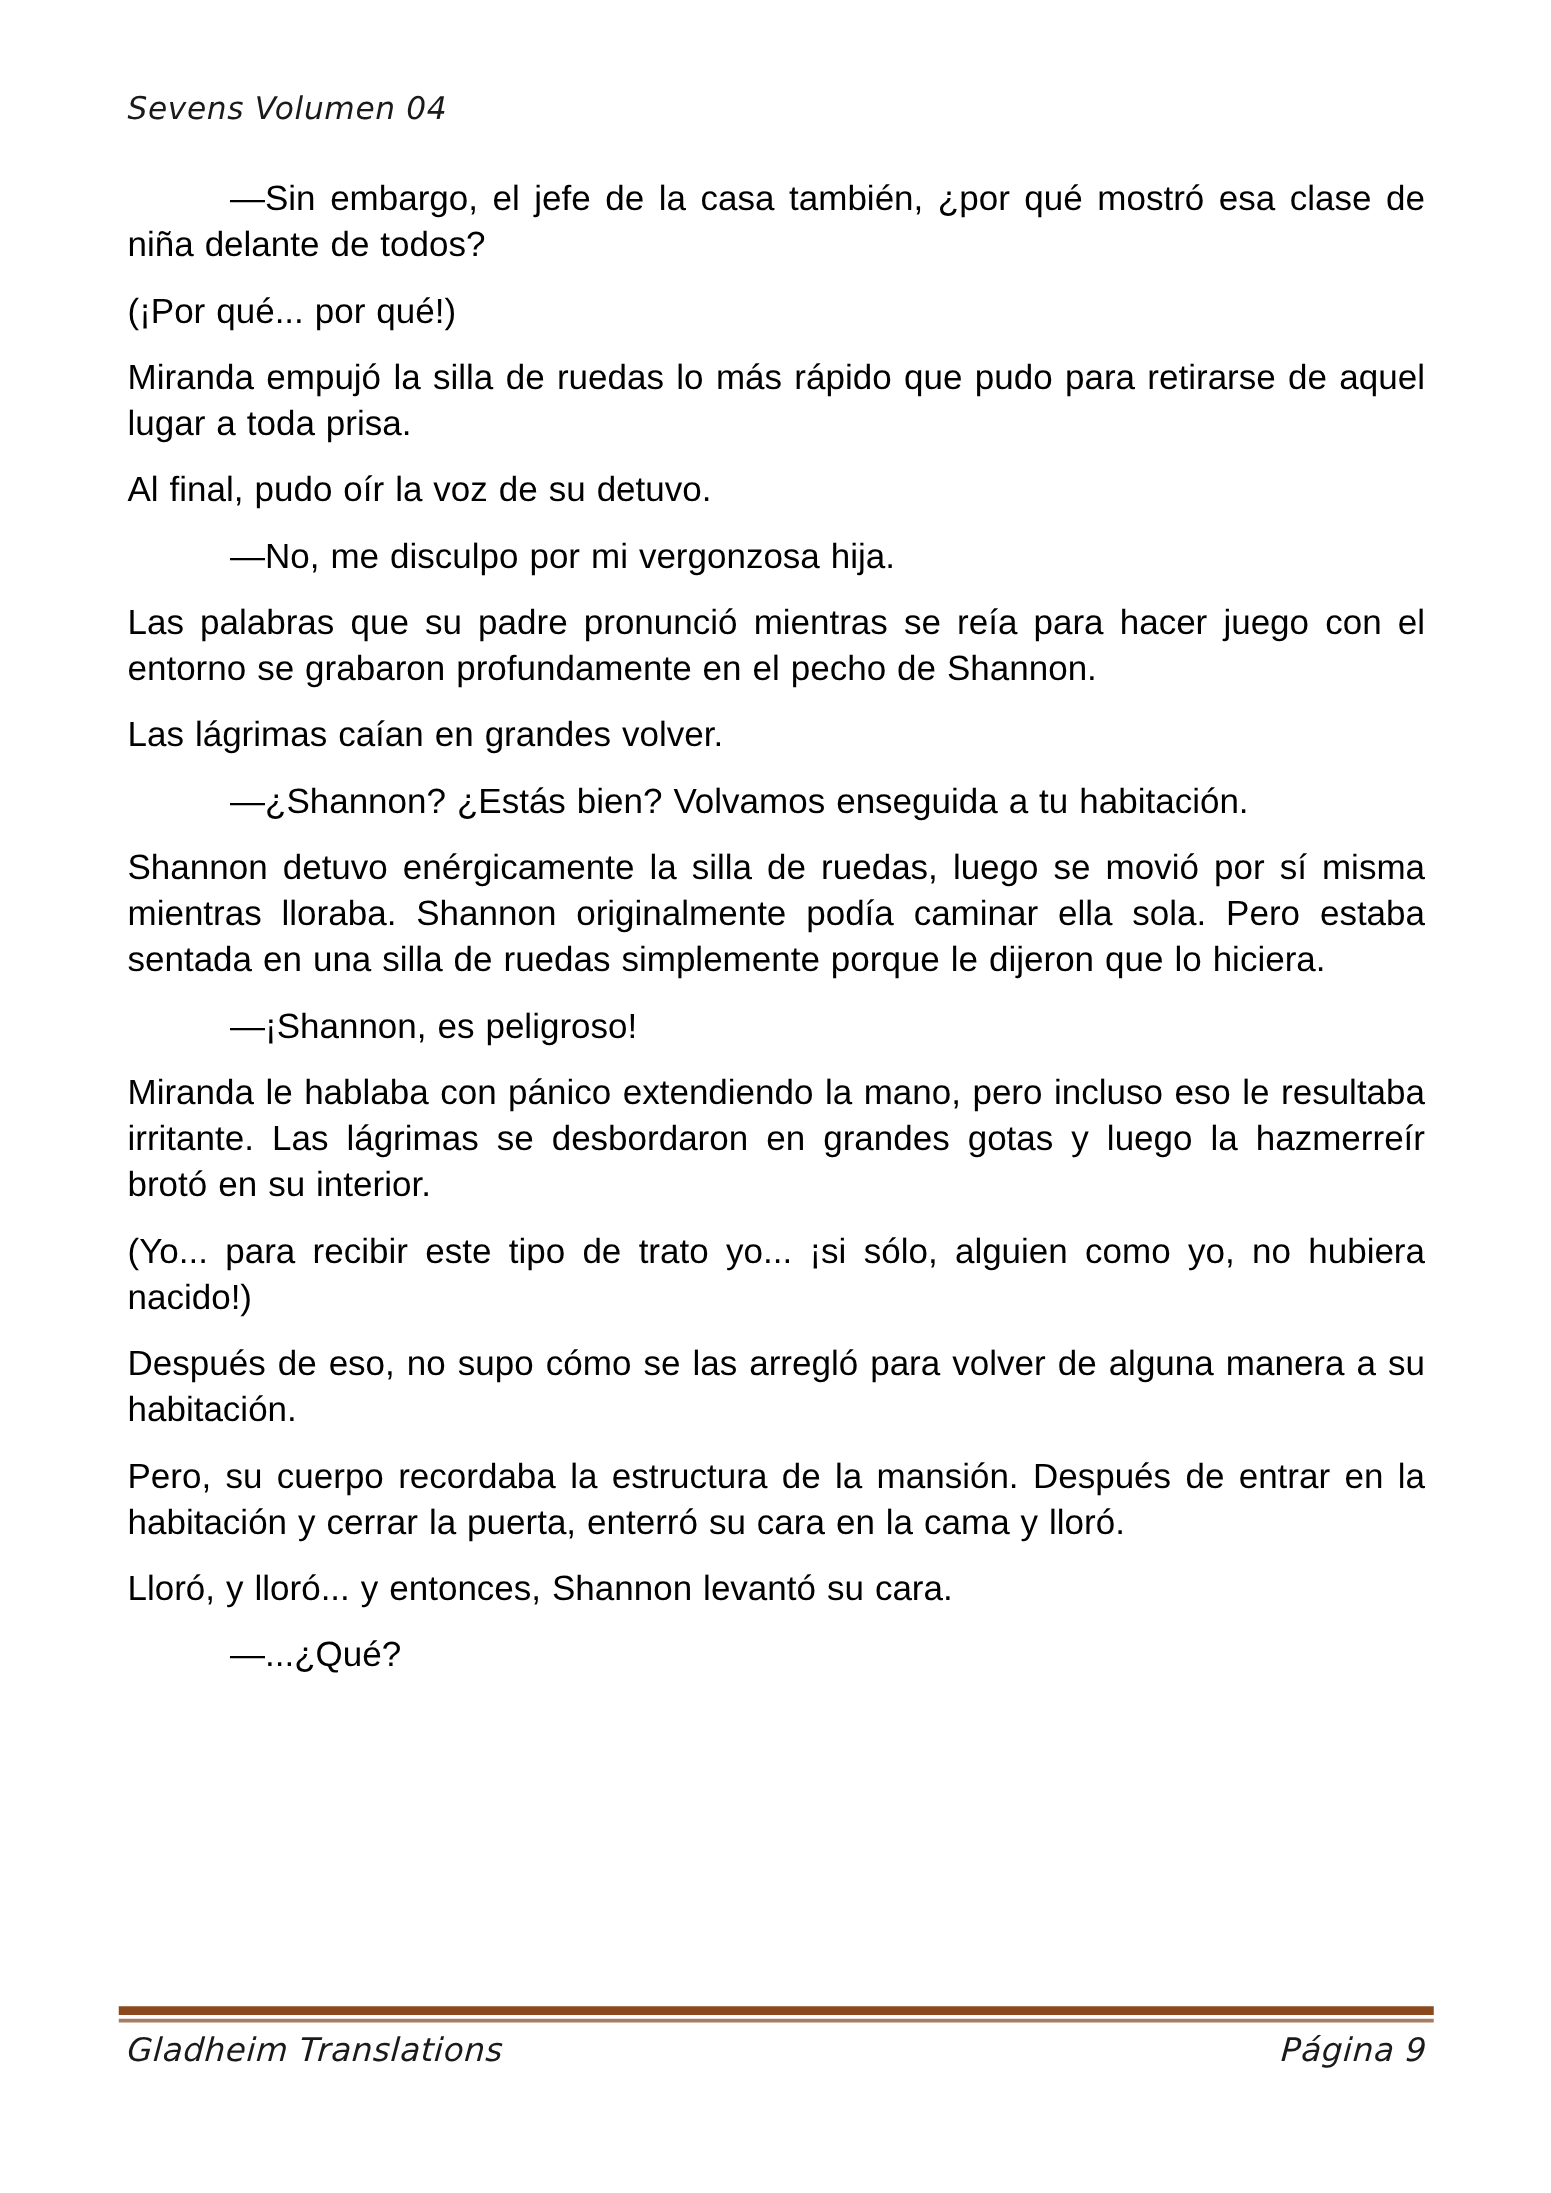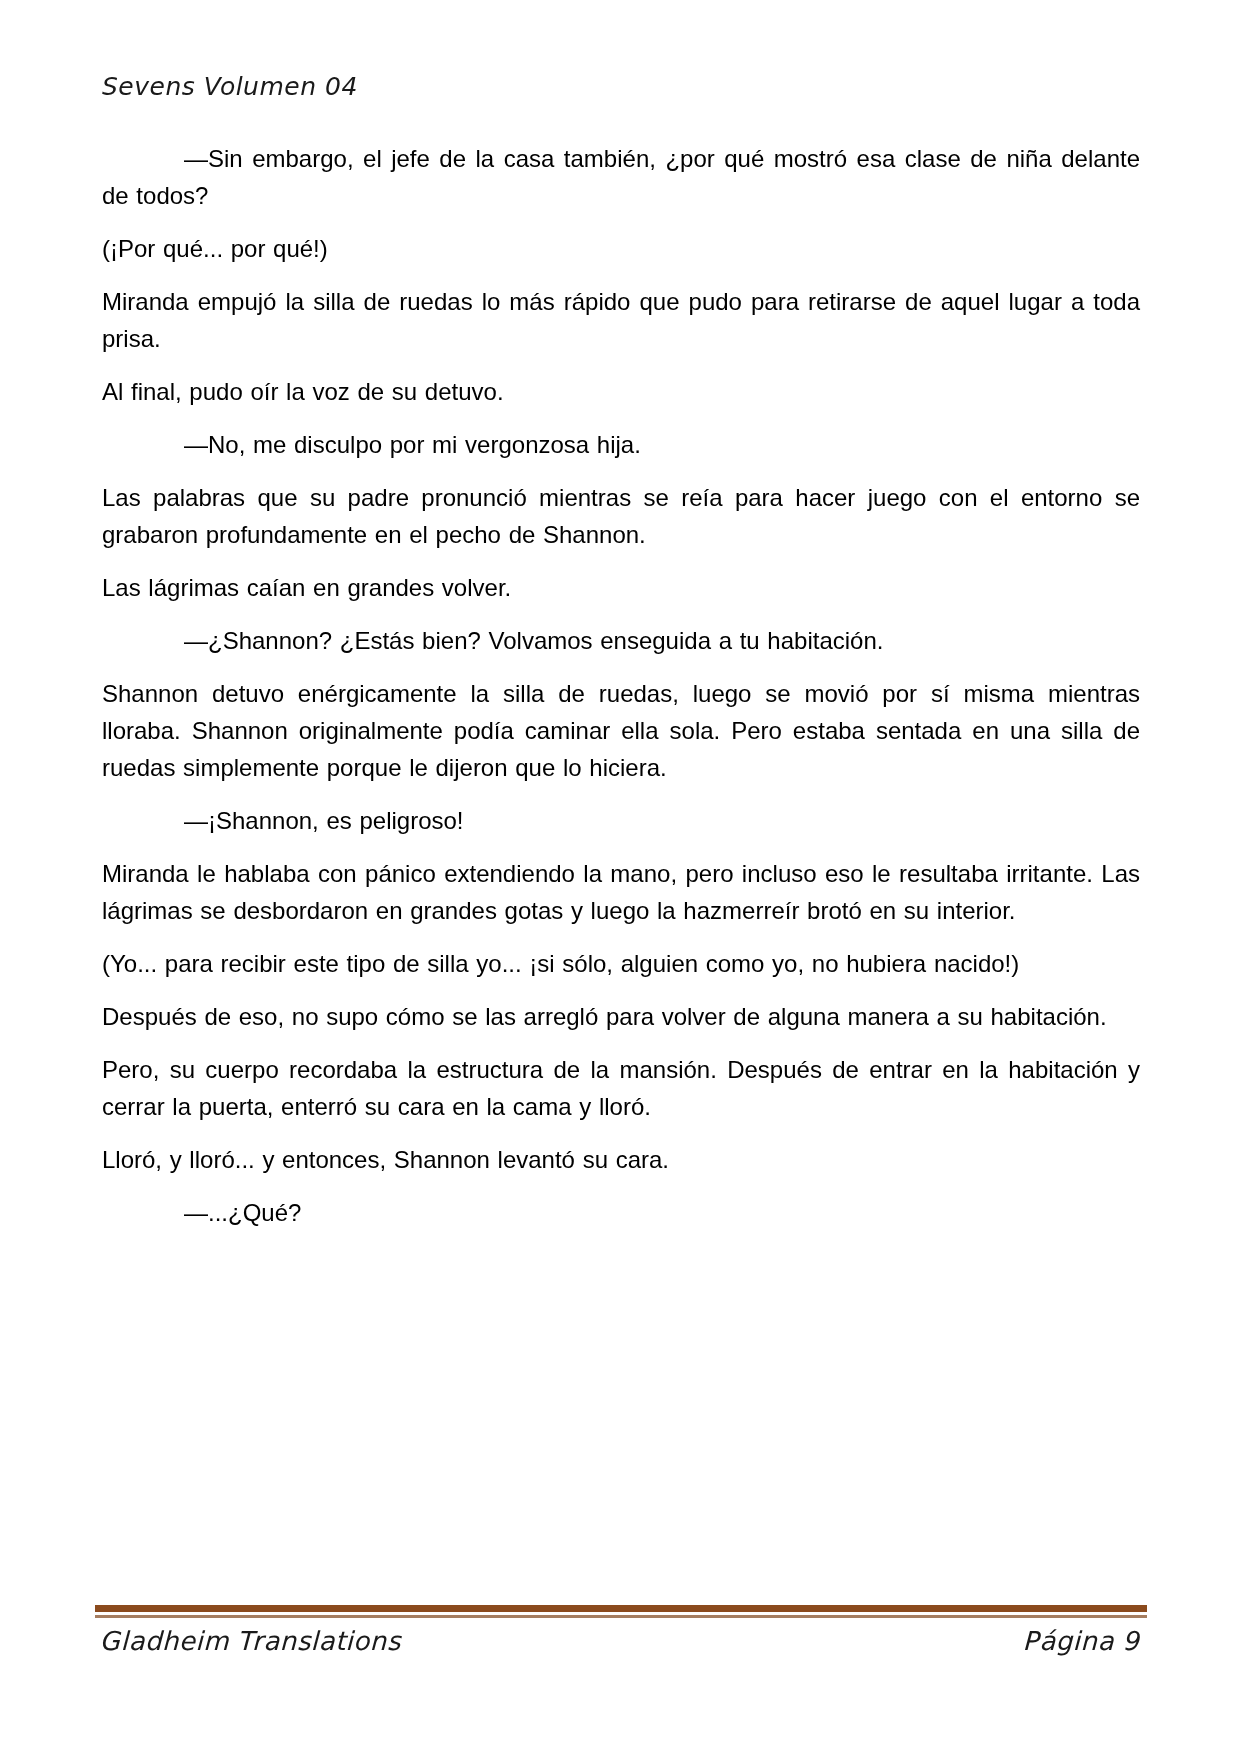--- a/index.html
+++ b/index.html
@@ -34,21 +34,21 @@
   }
   
   .content {
     position: absolute;
     left: 102px;
     top: 140px;
     width: 1038px;
   }
   .content p {
     margin: 0 0 16px 0;
-    font-size: 24px;
+    font-size: 28px;
     line-height: 37px;
     text-align: justify;
     word-spacing: 1px;
   }
   .content p.dialogue {
     text-indent: 82px;
   }
   
   .footer-rule {
     position: absolute;
@@ -102,21 +102,21 @@
       <p>(¡Por qué... por qué!)</p>
       <p>Miranda empujó la silla de ruedas lo más rápido que pudo para retirarse de aquel lugar a toda prisa.</p>
       <p>Al final, pudo oír la voz de su detuvo.</p>
       <p class="dialogue">—No, me disculpo por mi vergonzosa hija.</p>
       <p>Las palabras que su padre pronunció mientras se reía para hacer juego con el entorno se grabaron profundamente en el pecho de Shannon.</p>
       <p>Las lágrimas caían en grandes volver.</p>
       <p class="dialogue">—¿Shannon? ¿Estás bien? Volvamos enseguida a tu habitación.</p>
       <p>Shannon detuvo enérgicamente la silla de ruedas, luego se movió por sí misma mientras lloraba. Shannon originalmente podía caminar ella sola. Pero estaba sentada en una silla de ruedas simplemente porque le dijeron que lo hiciera.</p>
       <p class="dialogue">—¡Shannon, es peligroso!</p>
       <p>Miranda le hablaba con pánico extendiendo la mano, pero incluso eso le resultaba irritante. Las lágrimas se desbordaron en grandes gotas y luego la hazmerreír brotó en su interior.</p>
-      <p>(Yo... para recibir este tipo de silla yo... ¡si sólo, alguien como yo, no hubiera nacido!)</p>
+      <p>(Yo... para recibir este tipo de trato yo... ¡si sólo, alguien como yo, no hubiera nacido!)</p>
       <p>Después de eso, no supo cómo se las arregló para volver de alguna manera a su habitación.</p>
       <p>Pero, su cuerpo recordaba la estructura de la mansión. Después de entrar en la habitación y cerrar la puerta, enterró su cara en la cama y lloró.</p>
       <p>Lloró, y lloró... y entonces, Shannon levantó su cara.</p>
       <p class="dialogue">—...¿Qué?</p>
     </div>
 
   <div class="footer-rule">
     <div class="rule-thick" style="background-color: rgb(139, 74, 29);"></div>
     <div class="rule-gap"></div>
     <div class="rule-thin" style="background-color: rgb(165, 125, 96);"></div>

